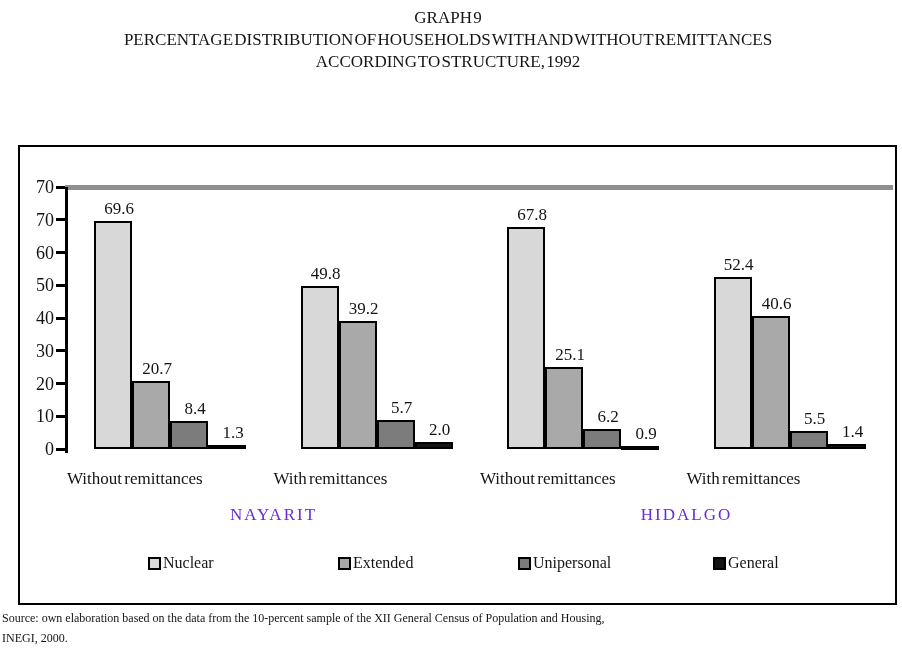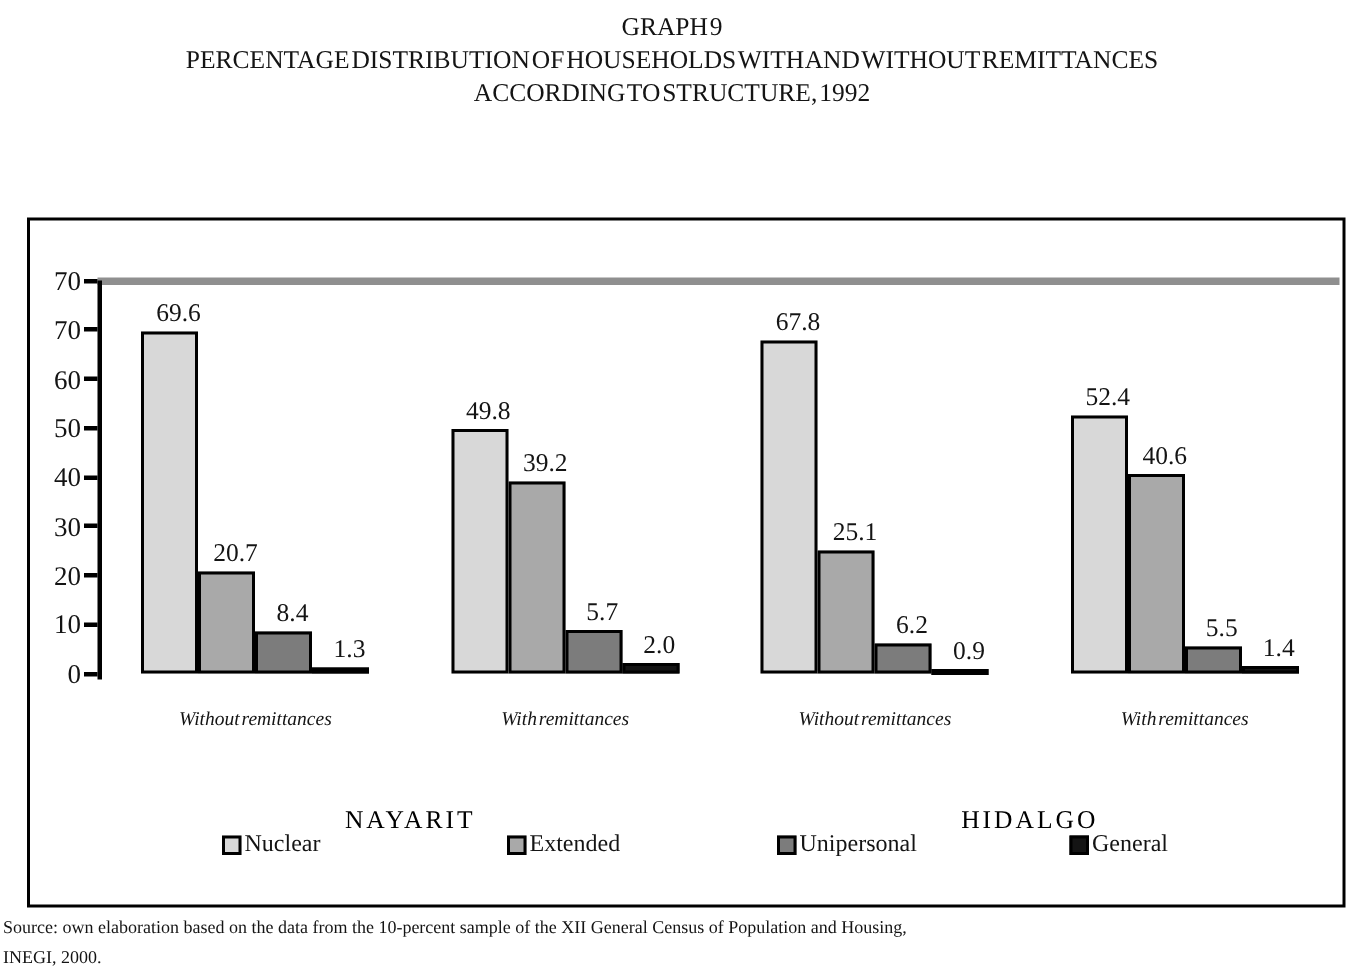--- a/index.html
+++ b/index.html
@@ -36,26 +36,26 @@
     font-size:18px; line-height:20px; color:#141414;
   }
 
   .bar { position:absolute; box-sizing:border-box; border:2px solid #000; }
   .bar-value-label {
     position:absolute; width:60px; text-align:center;
     font-size:17px; line-height:20px; color:#141414; white-space:nowrap;
   }
 
   .cat-label {
-    position:absolute; text-align:center;
-    font-size:13px; line-height:20px; color:#141414; word-spacing:-2px;font-style:italic;
+    position:absolute; text-align:left;
+    font-size:17px; line-height:20px; color:#141414; word-spacing:-2px;
   }
   .state-label {
     position:absolute; text-align:center; width:206px;
-    font-size:17px; line-height:20px; letter-spacing:2px; color:#000000;margin-top:32px;
+    font-size:17px; line-height:20px; letter-spacing:2px; color:#6d28d9;
   }
 
   .legend-item {
     position:absolute; display:flex; align-items:center;
     font-size:16px; line-height:18px; color:#141414;
   }
   .legend-marker {
     width:13px; height:13px; box-sizing:border-box;
     border:2px solid #000; margin-right:2px; flex:0 0 auto;
   }

